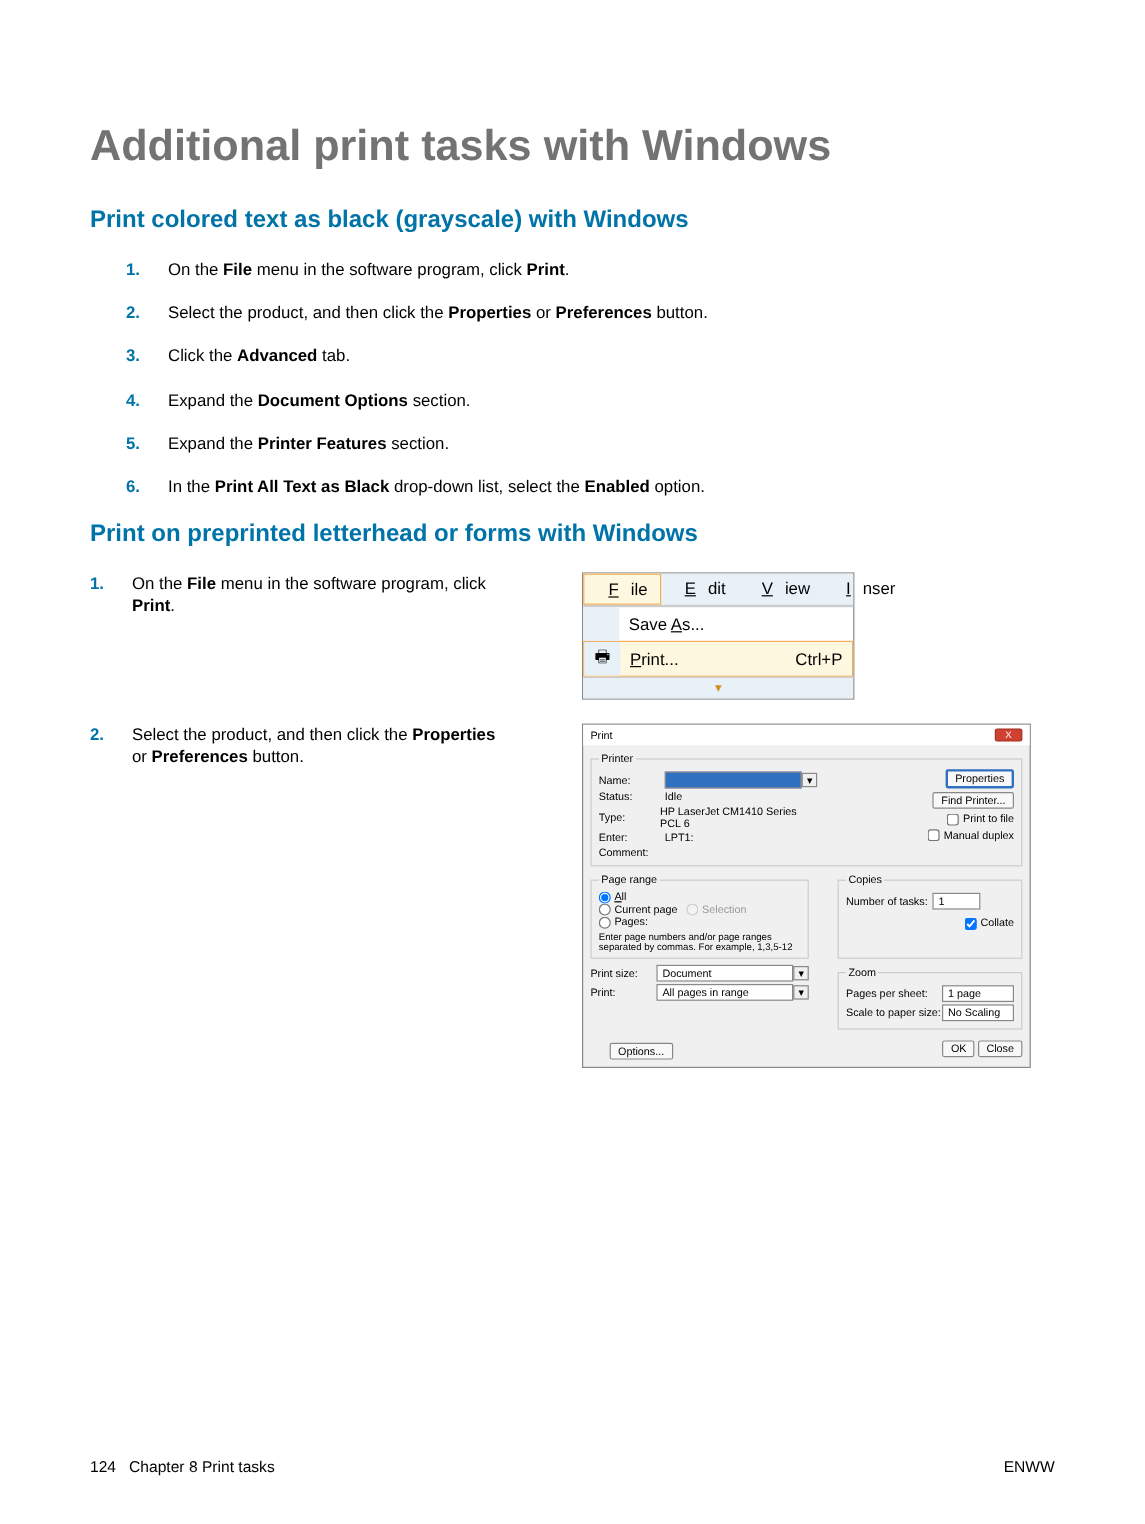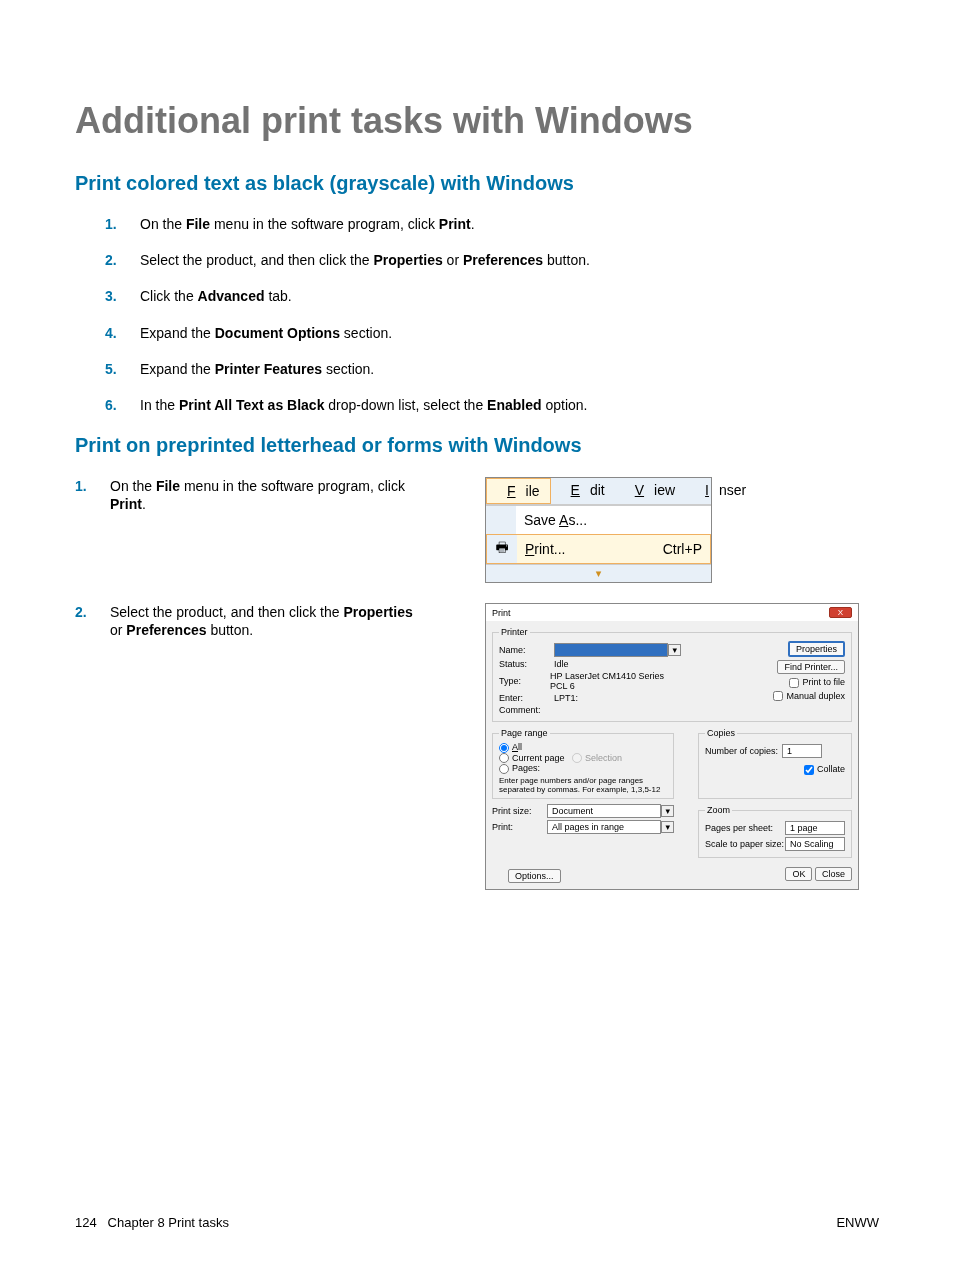--- a/index.html
+++ b/index.html
@@ -261,21 +261,21 @@
         <fieldset class="left">
           <legend>Page range</legend>
           <div><input type="radio" checked="" style=""><span class="u">A</span><span>ll</span></div>
           <div><input type="radio" style=""><span>Current page</span>&nbsp;&nbsp;&nbsp;<input type="radio" disabled="" style=""><span style="color:#999;">Selection</span></div>
           <div><input type="radio" style=""><span>Pages:</span></div>
           <div style="font-size:8px;margin-top:2px;">Enter page numbers and/or page ranges separated by commas. For example, 1,3,5-12</div>
         </fieldset>
         <fieldset class="right">
           <legend>Copies</legend>
           <div class="row2">
-              <span>Number of copies:</span>
+              <span>Number of tasks:</span>
               <span class="sel" style="min-width:20px;flex:0 0 30px;margin-left:4px;">1</span>
             </div>
           <div style="text-align:right;margin-top:6px;"><input type="checkbox" checked="" style=""><span>Collate</span></div>
         </fieldset>
       </div>
 
       <div class="fcol">
         <div class="left">
           <div class="row2">
               <label>Print size:</label>

